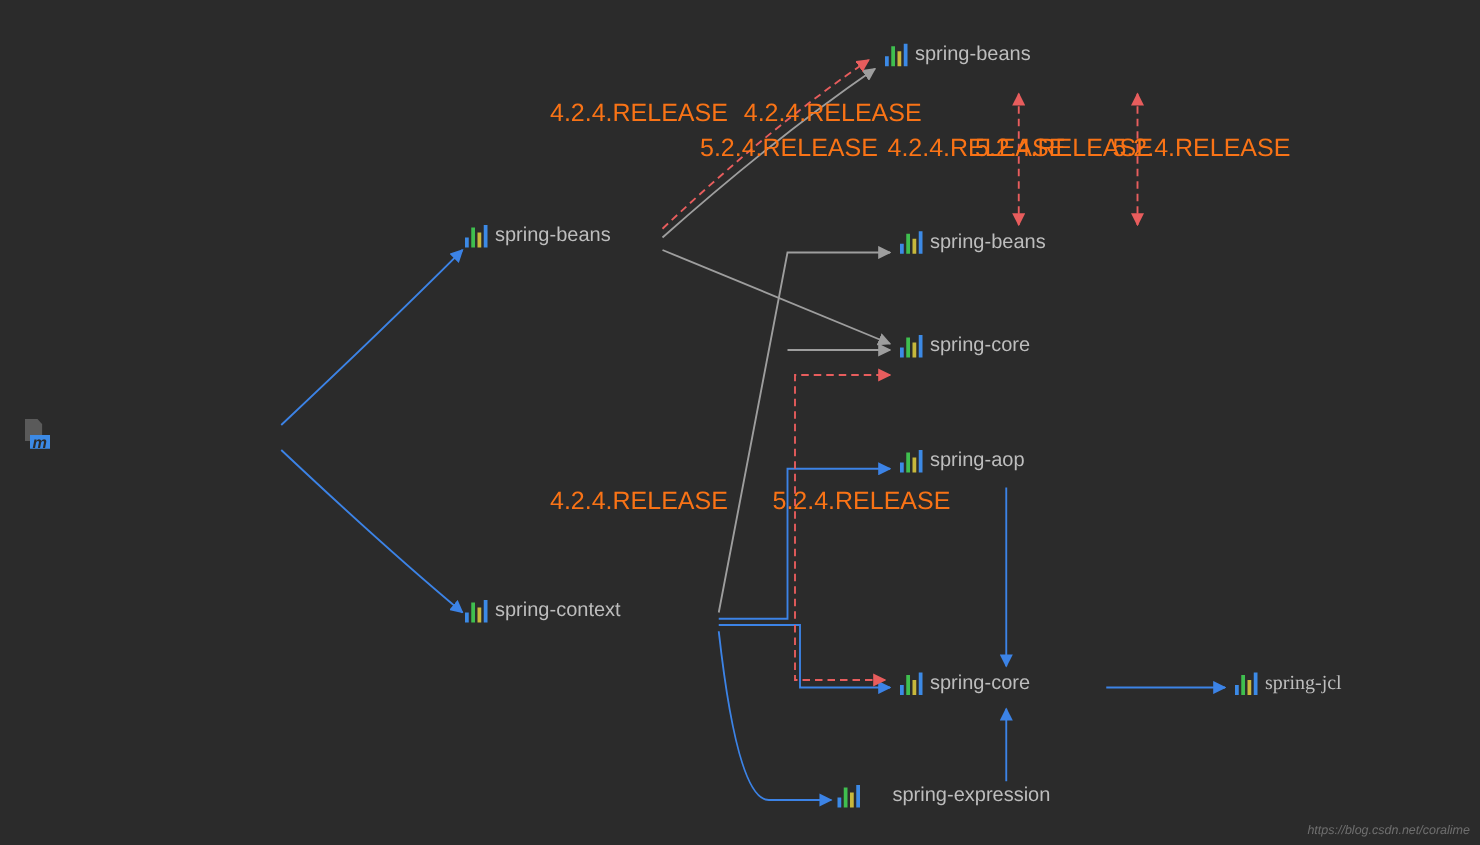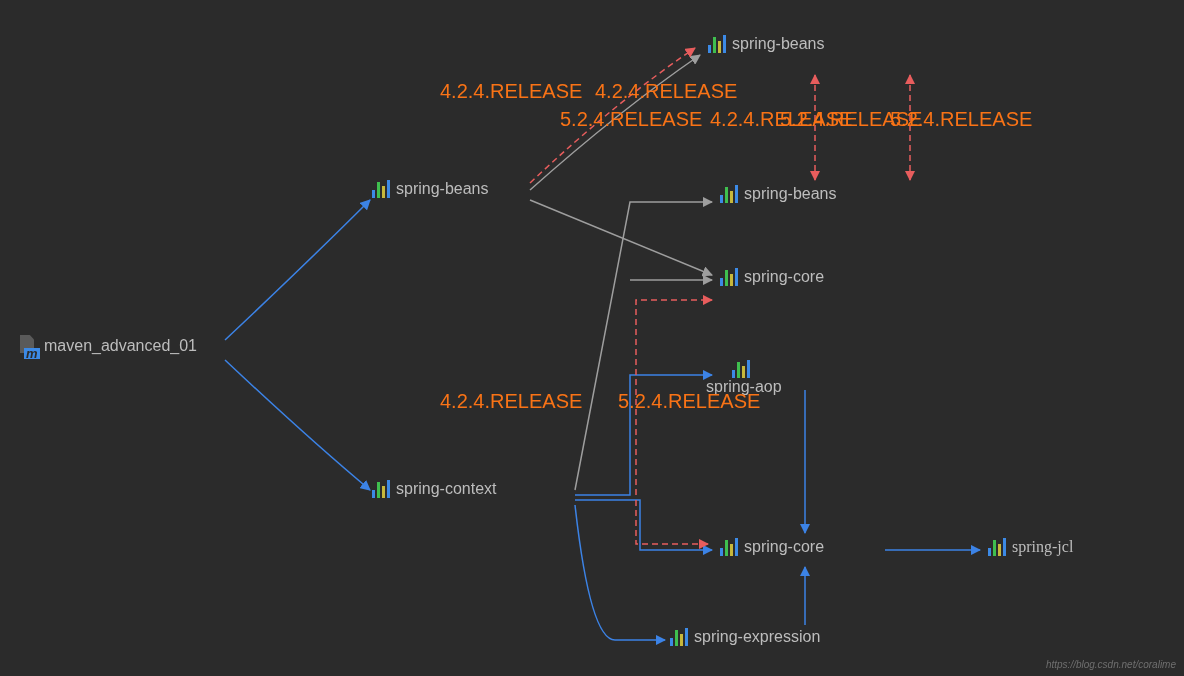--- a/index.html
+++ b/index.html
@@ -140,21 +140,20 @@
     <path d="M 805 625 L 805 567" stroke="#3c83e6" stroke-width="1.5" fill="none" marker-end="url(#arrow-blue)"></path>
 
     <path d="M 885 550 L 980 550" stroke="#3c83e6" stroke-width="1.5" fill="none" marker-end="url(#arrow-blue)"></path>
 
     <path d="M 815 75 L 815 180" stroke="#e85d5d" stroke-width="1.5" fill="none" stroke-dasharray="6 4" marker-start="url(#arrow-red-start)" marker-end="url(#arrow-red)"></path>
     <path d="M 910 75 L 910 180" stroke="#e85d5d" stroke-width="1.5" fill="none" stroke-dasharray="6 4" marker-start="url(#arrow-red-start)" marker-end="url(#arrow-red)"></path>
   </svg>
 
   <div class="node" style="left:18px; top:335px;">
     <span class="m-icon"></span>
-    <span class="node-label">maven_advanced_01</span>
   </div>
 
   <div class="node" style="left:372px; top:180px;">
     <span class="lib-icon">
         <span class="b1"></span>
         <span class="b2"></span>
         <span class="b3"></span>
         <span class="b4"></span>
       </span>
     <span class="node-label">spring-beans</span>
@@ -193,41 +192,41 @@
   <div class="node" style="left:720px; top:268px;">
     <span class="lib-icon">
         <span class="b1"></span>
         <span class="b2"></span>
         <span class="b3"></span>
         <span class="b4"></span>
       </span>
     <span class="node-label">spring-core</span>
   </div>
 
-  <div class="node" style="left:700px; top:360px;flex-direction:column;">
+  <div class="node" style="left:720px; top:360px;">
     <span class="lib-icon">
         <span class="b1"></span>
         <span class="b2"></span>
         <span class="b3"></span>
         <span class="b4"></span>
       </span>
     <span class="node-label">spring-aop</span>
   </div>
 
   <div class="node" style="left:720px; top:538px;">
     <span class="lib-icon">
         <span class="b1"></span>
         <span class="b2"></span>
         <span class="b3"></span>
         <span class="b4"></span>
       </span>
     <span class="node-label">spring-core</span>
   </div>
 
-  <div class="node" style="left:670px; top:628px;">
+  <div class="node" style="left:670px; top:628px;gap:20px;">
     <span class="lib-icon">
         <span class="b1"></span>
         <span class="b2"></span>
         <span class="b3"></span>
         <span class="b4"></span>
       </span>
     <span class="node-label">spring-expression</span>
   </div>
 
   <div class="node" style="left:988px; top:538px;font-family:Liberation Serif, serif;">

